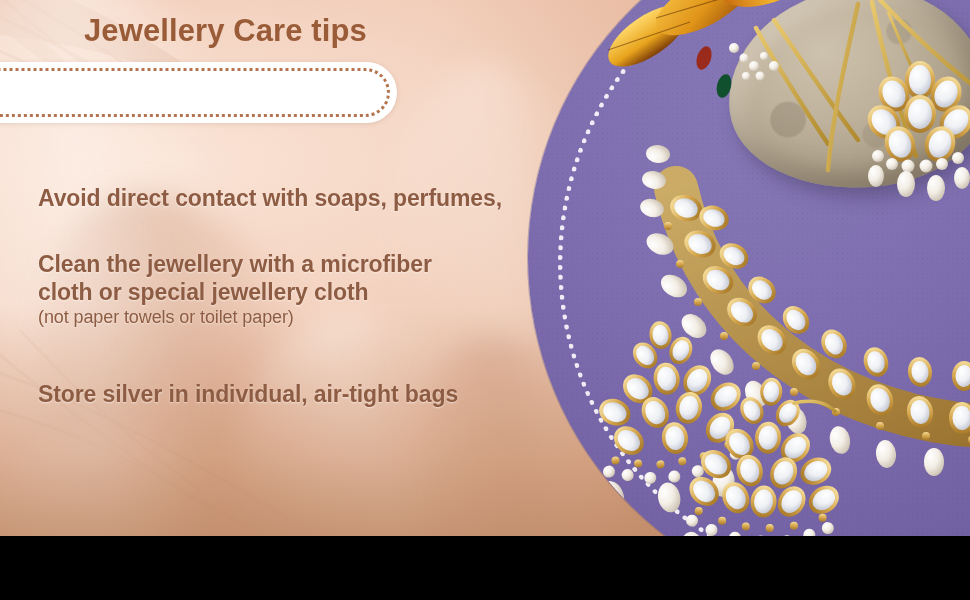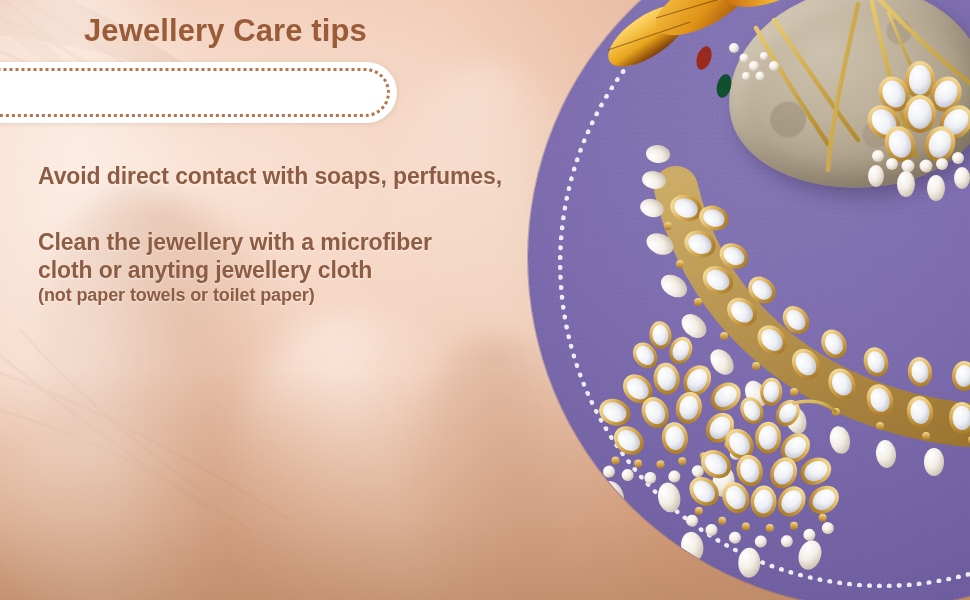--- a/index.html
+++ b/index.html
@@ -4,21 +4,21 @@
 <title>Jewellery Care Tips</title>
 <style>
   html, body {
     margin: 0;
     padding: 0;
     background: #000;
   }
   #banner {
     position: relative;
     width: 970px;
-    height: 600px;
+    height: 536px;
     overflow: hidden;
     font-family: "Liberation Sans", "DejaVu Sans", sans-serif;
     background: #bef264;
   }
 
   
   .bg-base {
     position: absolute; inset: 0;
     background:
       radial-gradient(120% 90% at 18% 30%, #fae3d5 0%, #f4d4c2 30%, #edc2ab 58%, #dfae92 80%, #c8906e 100%);
@@ -146,35 +146,35 @@
     left: 84px; top: 0; height: 61px;
     display: flex; align-items: center;
     font-size: 31px;
     font-weight: bold;
     color: #9a5c38;
     letter-spacing: 0.1px;
     white-space: nowrap;
   }
 
   
-  .tips { position: absolute; left: 38px; top: 162px; width: 520px; }
+  .tips { position: absolute; left: 38px; top: 184px; width: 520px; }
   .tip { margin-bottom: 30px; }
   .tip:last-child { margin-bottom: 0; }
   .tip-line {
     font-size: 23px;
     font-weight: bold;
     color: #8d5c42;
     line-height: 1.22;
     letter-spacing: -0.1px;
     text-shadow: 0 1px 2px rgba(255,255,255,0.55);
     white-space: nowrap;
   }
   .tip-sub {
     font-size: 18px;
-    font-weight: bold;
+    font-weight: normal;
     color: #8d5c42;
     line-height: 1.26;
     letter-spacing: -0.1px;
     text-shadow: 0 1px 2px rgba(255,255,255,0.5);
     white-space: nowrap;
   }
   .tip.spacer-1 { margin-bottom: 38px; }
   .tip.spacer-2 { margin-bottom: 51px; }
 </style>
 </head>
@@ -613,21 +613,22 @@
   <div class="title-text">Jewellery Care tips</div>
 
   <div class="tips">
 
     <div class="tip spacer-1">
       <div class="tip-line">Avoid direct contact with soaps, perfumes,</div>
     </div>
 
     <div class="tip spacer-2">
       <div class="tip-line">Clean the jewellery with a microfiber</div>
-      <div class="tip-line">cloth or anyting jewellery cloth</div>
+      <div class="tip-line">cloth or special jewellery cloth</div>
       <div class="tip-sub">(not paper towels or toilet paper)</div>
     </div>
 
     <div class="tip">
+      <div class="tip-line">Store silver in individual, air-tight bags</div>
     </div>
 
   </div>
 </div>
 
 </body></html>

